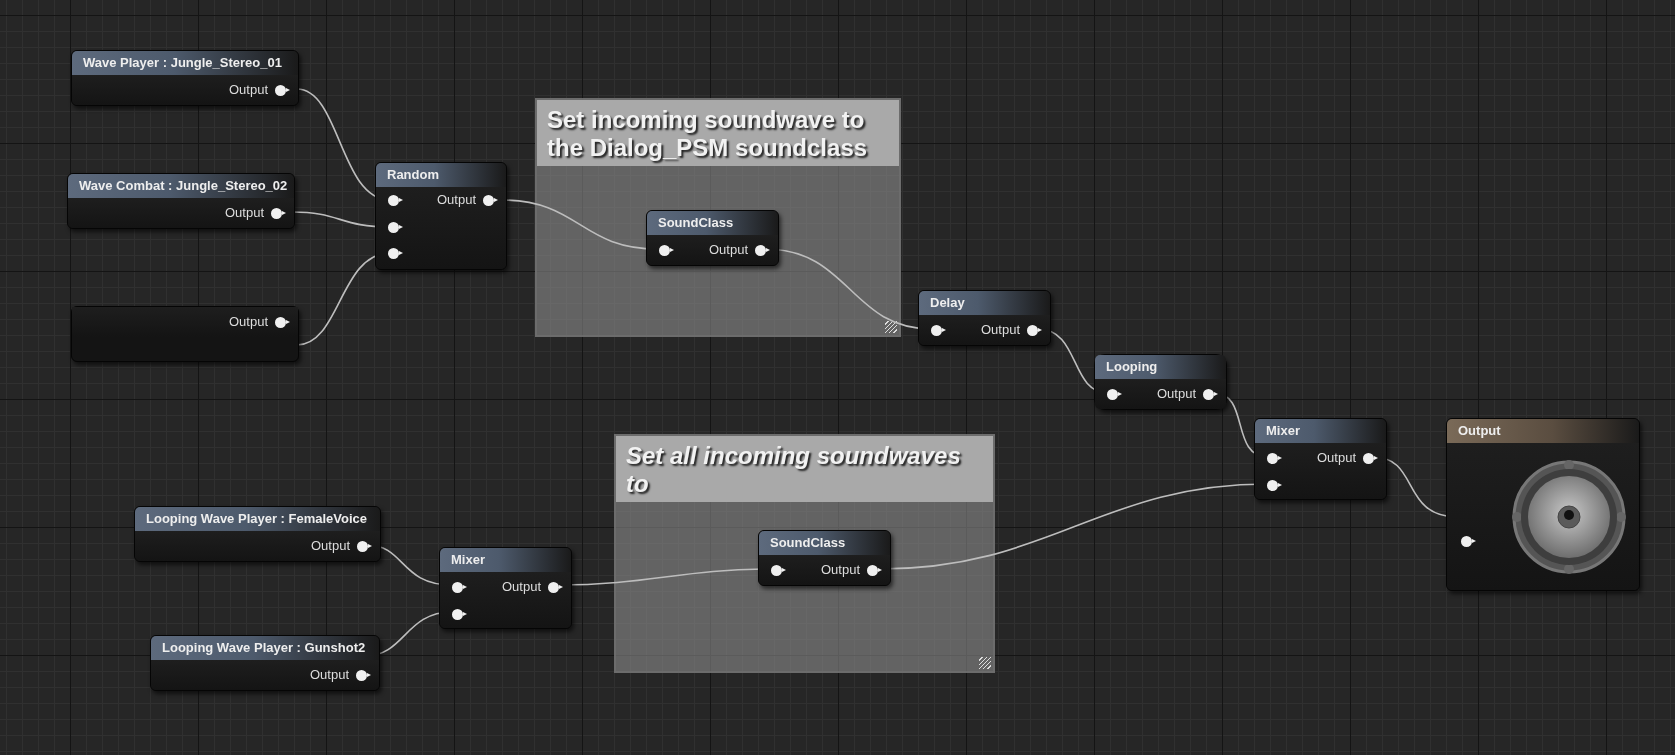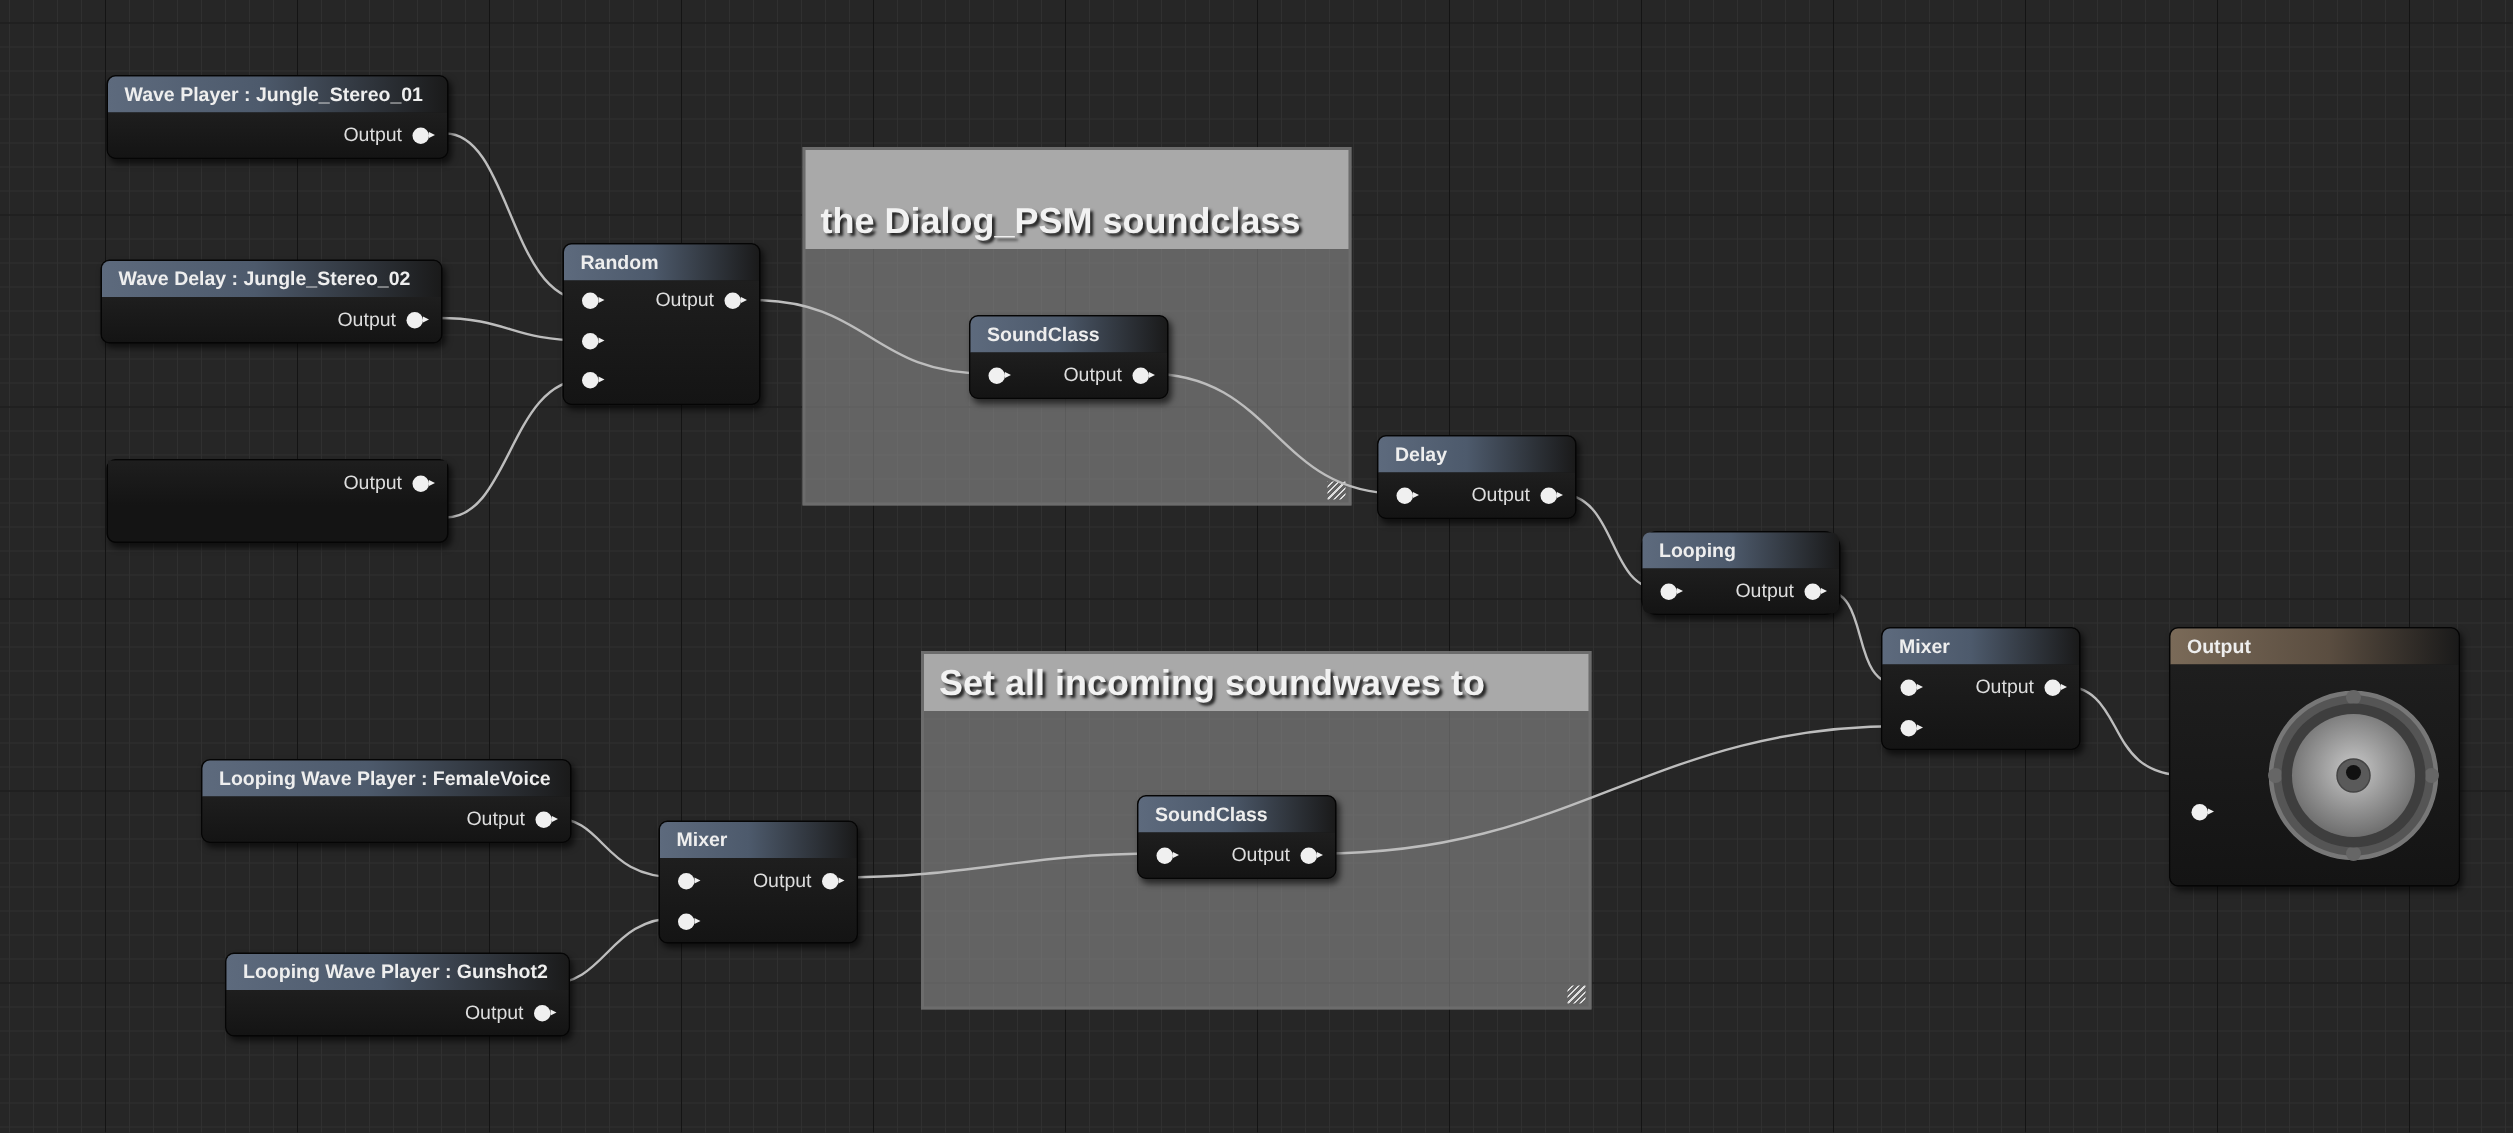--- a/index.html
+++ b/index.html
@@ -24,24 +24,24 @@
   .node-body{position:relative;background:linear-gradient(#1e1e1e,#141414);border-radius:0 0 5px 5px;}
   .pin{position:absolute;width:11px;height:11px;border-radius:50%;background:#f0f0f0;}
   .pin::after{content:"";position:absolute;left:11px;top:3px;border-left:4px solid #f0f0f0;border-top:2.5px solid transparent;border-bottom:2.5px solid transparent;}
   .pin-label{position:absolute;color:#ddd;font-size:13px;}
   svg.wires{position:absolute;left:0;top:0;pointer-events:none;}
 </style>
 </head>
 <body>
 
 <div class="comment" style="left:535px;top:98px;width:366px;height:239px;">
-  <div class="comment-title"><br><span>the Dialog_PSM soundclass</span></div>
+  <div class="comment-title"><span>Set incoming soundwave to</span><br><span>the Dialog_PSM soundclass</span></div>
   <div class="resize"></div>
 </div>
-<div class="comment" style="left:614px;top:434px;width:447px;height:239px;">
+<div class="comment" style="left:614px;top:434px;width:381px;height:239px;font-style:italic;">
   <div class="comment-title"><span>Set all incoming soundwaves to</span><br></div>
   <div class="resize"></div>
 </div>
 
 <svg class="wires" width="1675" height="755">
   <g fill="none" stroke="#bdbdbd" stroke-width="1.6">
     <path d="M297,89 C340,89 340,200 390,200"></path>
     <path d="M292,212 C340,212 340,227 390,227"></path>
     <path d="M297,345 C340,345 340,253 390,253"></path>
     <path d="M501,200 C580,200 580,249 658,249"></path>
@@ -57,21 +57,21 @@
 </svg>
 
 <div class="node" style="left:71px;top:50px;width:226px;height:54px;">
   <div class="node-head">Wave Player : Jungle_Stereo_01</div>
   <div class="node-body" style="height:30px;">
     <span class="pin-label" style="right:30px;top:7px;">Output</span>
     <span class="pin" style="right:12px;top:10px;"></span>
   </div>
 </div>
 <div class="node" style="left:67px;top:173px;width:226px;height:54px;">
-  <div class="node-head">Wave Delay : Jungle_Stereo_02</div>
+  <div class="node-head">Wave Combat : Jungle_Stereo_02</div>
   <div class="node-body" style="height:30px;">
     <span class="pin-label" style="right:30px;top:7px;">Output</span>
     <span class="pin" style="right:12px;top:10px;"></span>
   </div>
 </div>
 <div class="node" style="left:71px;top:306px;width:226px;height:54px;">
   <div class="node-body" style="height:30px;">
     <span class="pin-label" style="right:30px;top:7px;">Output</span>
     <span class="pin" style="right:12px;top:10px;"></span>
   </div>

